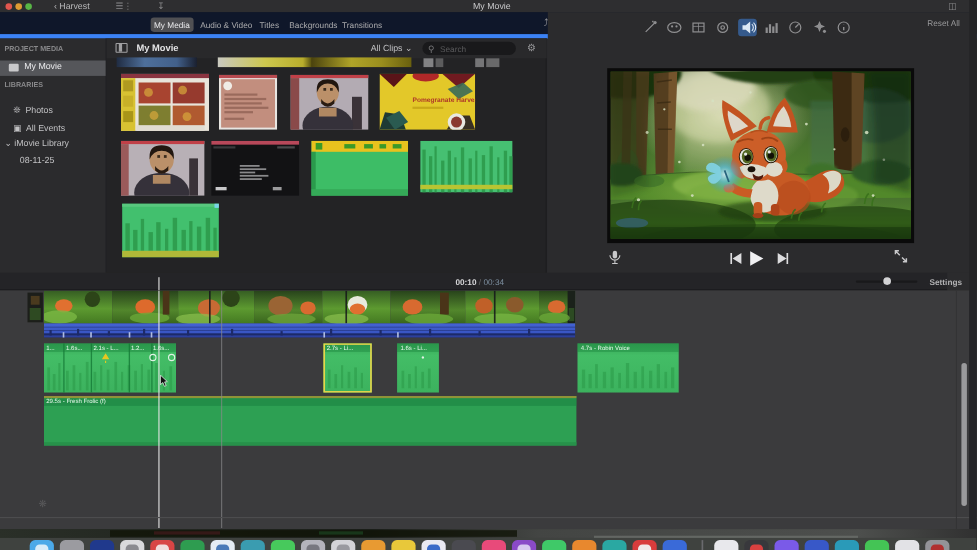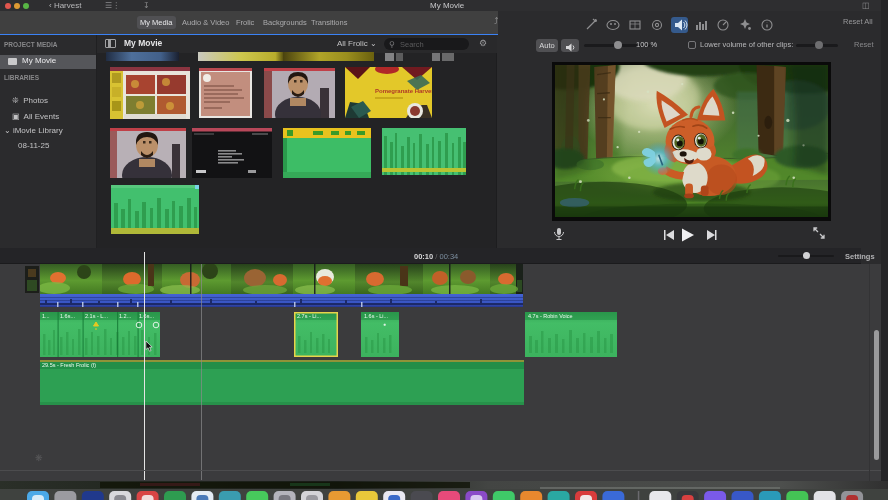--- a/index.html
+++ b/index.html
@@ -14,24 +14,24 @@
   <div class="abs" style="left:5px;top:2.5px;width:6px;height:6px;border-radius:50%;background:#e0564e;"></div>
   <div class="abs" style="left:14px;top:2.5px;width:6px;height:6px;border-radius:50%;background:#dd9a33;"></div>
   <div class="abs" style="left:23px;top:2.5px;width:6px;height:6px;border-radius:50%;background:#58b545;"></div>
   <div class="abs" style="left:49px;top:1px;font-size:8px;color:#b8b8ba;">‹ Harvest</div>
   <div class="abs" style="left:105px;top:1px;font-size:8px;color:#8a8a8c;">☰⋮</div>
   <div class="abs" style="left:143px;top:1px;font-size:8px;color:#8a8a8c;">↧</div>
   <div class="abs" style="left:430px;top:1px;font-size:8px;color:#c9c9cb;">My Movie</div>
   <div class="abs" style="left:862px;top:1px;font-size:8px;color:#8a8a8c;">◫</div>
 </div>
 
-<div class="abs" id="toolbar" style="left:0;top:11px;width:888px;height:24px;background:#404040;border-bottom:1px solid #3b82f6;box-sizing:border-box;">
+<div class="abs" id="toolbar" style="left:0;top:11px;width:888px;height:24px;background:#0f172a;border-bottom:4px solid #3b82f6;box-sizing:border-box;">
   <div class="abs" style="left:137px;top:5px;height:13px;padding:0 3px;background:#505053;border-radius:3px;font-size:7.5px;line-height:13px;color:#e8e8ea;">My Media</div>
   <div class="abs" style="left:182px;top:5px;font-size:7.5px;line-height:13px;color:#ababad;">Audio &amp; Video</div>
-  <div class="abs" style="left:236px;top:5px;font-size:7.5px;line-height:13px;color:#ababad;">Frolic</div>
+  <div class="abs" style="left:236px;top:5px;font-size:7.5px;line-height:13px;color:#ababad;">Titles</div>
   <div class="abs" style="left:263px;top:5px;font-size:7.5px;line-height:13px;color:#ababad;">Backgrounds</div>
   <div class="abs" style="left:311px;top:5px;font-size:7.5px;line-height:13px;color:#ababad;">Transitions</div>
   <div class="abs" style="left:494px;top:5px;font-size:9px;color:#9a9a9c;">⤴</div>
 
 </div>
 
 <div class="abs" id="sidebar" style="left:0;top:35px;width:97px;height:213px;background:#2b2b2d;border-right:1px solid #202022;box-sizing:border-box;">
   <div class="abs" style="left:4px;top:6px;font-size:6.5px;font-weight:bold;color:#88888a;">PROJECT MEDIA</div>
   <div class="abs" style="left:0;top:20px;width:96px;height:14px;background:#55565a;">
      <span class="abs" style="left:8px;top:3px;width:9px;height:7px;background:#c9c9cb;border-radius:1px;"></span>
@@ -44,21 +44,21 @@
   <div class="abs" style="left:18px;top:106px;font-size:8px;color:#c2c2c4;">08-11-25</div>
 </div>
 
 <div class="abs" id="browser" style="left:97px;top:35px;width:400px;height:213px;background:#232325;border-right:1px solid #1d1d1f;box-sizing:border-box;">
 
   <div class="abs" style="left:0;top:0;width:400px;height:18px;background:#29292b;">
     <span class="abs" style="left:8px;top:4px;width:11px;height:9px;border:1px solid #a0a0a2;border-radius:1px;box-sizing:border-box;">
         <span class="abs" style="left:2px;top:0px;width:3px;height:7px;background:#a0a0a2;"></span>
       </span>
     <span class="abs" style="left:27px;top:3px;font-size:8.5px;font-weight:bold;color:#e4e4e6;">My Movie</span>
-    <span class="abs" style="left:240px;top:4px;font-size:8px;color:#c2c2c4;">All Frolic ⌄</span>
+    <span class="abs" style="left:240px;top:4px;font-size:8px;color:#c2c2c4;">All Clips ⌄</span>
     <span class="abs" style="left:287px;top:3px;width:85px;height:12px;background:#19191b;border-radius:7px;">
       <span class="abs" style="left:5px;top:2px;font-size:8px;color:#7a7a7c;">⚲</span>
       <span class="abs" style="left:16px;top:2px;font-size:7.5px;color:#5a5a5c;">Search</span>
     </span>
     <span class="abs" style="left:382px;top:3px;font-size:9px;color:#9a9a9c;">⚙</span>
   </div>
   <div id="thumbs">
 
   <svg class="abs" style="left:0;top:17px;" width="400" height="10" viewBox="0 0 400 10">
     <defs>
@@ -290,37 +290,20 @@
       <circle cx="12.5" cy="12.5" r="1.4"></circle>
     </g>
 
     <g transform="translate(176,0)" stroke="#8e8e90" stroke-width="1.1" fill="none">
       <circle cx="8" cy="9" r="5"></circle>
       <path d="M8,8.5 v3 M8,6.2 v0.3" stroke-width="1.3"></path>
     </g>
   </svg>
   <div class="abs" style="left:345px;top:6px;font-size:7.5px;color:#98989a;">Reset All</div>
 
-  <div class="abs" id="audioctl" style="left:0;top:25px;width:390px;height:22px;">
-    <span class="abs" style="left:38px;top:3px;width:22px;height:13px;background:#505053;border-radius:3px;font-size:7.5px;line-height:13px;text-align:center;color:#d8d8da;">Auto</span>
-    <span class="abs" style="left:63px;top:3px;width:18px;height:13px;background:#505053;border-radius:3px;text-align:center;">
-      <svg width="12" height="11" viewBox="0 0 12 11" style="margin-top:1px;">
-          <path d="M2,4 h2.5 l3,-2.5 v8 l-3,-2.5 h-2.5 z" fill="#d8d8da"></path>
-          <path d="M9,3.5 a3,3 0 0 1 0,4" stroke="#d8d8da" stroke-width="1" fill="none"></path>
-        </svg>
-    </span>
-    <span class="abs" style="left:86px;top:8px;width:66px;height:3px;background:#1a1a1c;border-radius:1.5px;"></span>
-    <span class="abs" style="left:116px;top:5px;width:8px;height:8px;background:#8e8e90;border-radius:50%;"></span>
-    <span class="abs" style="left:138px;top:4px;font-size:7.5px;color:#c8c8ca;">100 %</span>
-    <span class="abs" style="left:190px;top:5px;width:8px;height:8px;border:1px solid #77777a;border-radius:2px;box-sizing:border-box;"></span>
-    <span class="abs" style="left:202px;top:4px;font-size:7.5px;color:#b8b8ba;">Lower volume of other clips:</span>
-    <span class="abs" style="left:298px;top:8px;width:42px;height:3px;background:#1a1a1c;border-radius:1.5px;"></span>
-    <span class="abs" style="left:317px;top:5px;width:8px;height:8px;background:#6e6e70;border-radius:50%;"></span>
-    <span class="abs" style="left:356px;top:4px;font-size:7.5px;color:#88888a;">Reset</span>
-  </div>
 
   <div class="abs" id="preview" style="left:54px;top:51px;width:279px;height:159px;background:#0a0a0a;">
   <svg class="abs" style="left:3px;top:3px;" width="273" height="152" viewBox="0 0 279 159" preserveAspectRatio="none">
     <defs>
       <linearGradient id="bgv" x1="0" y1="0" x2="0" y2="1">
         <stop offset="0" stop-color="#3a5c26"></stop>
         <stop offset="0.35" stop-color="#4d7733"></stop>
         <stop offset="0.6" stop-color="#578a33"></stop>
         <stop offset="0.78" stop-color="#5c9a2e"></stop>
         <stop offset="1" stop-color="#2c5415"></stop>

